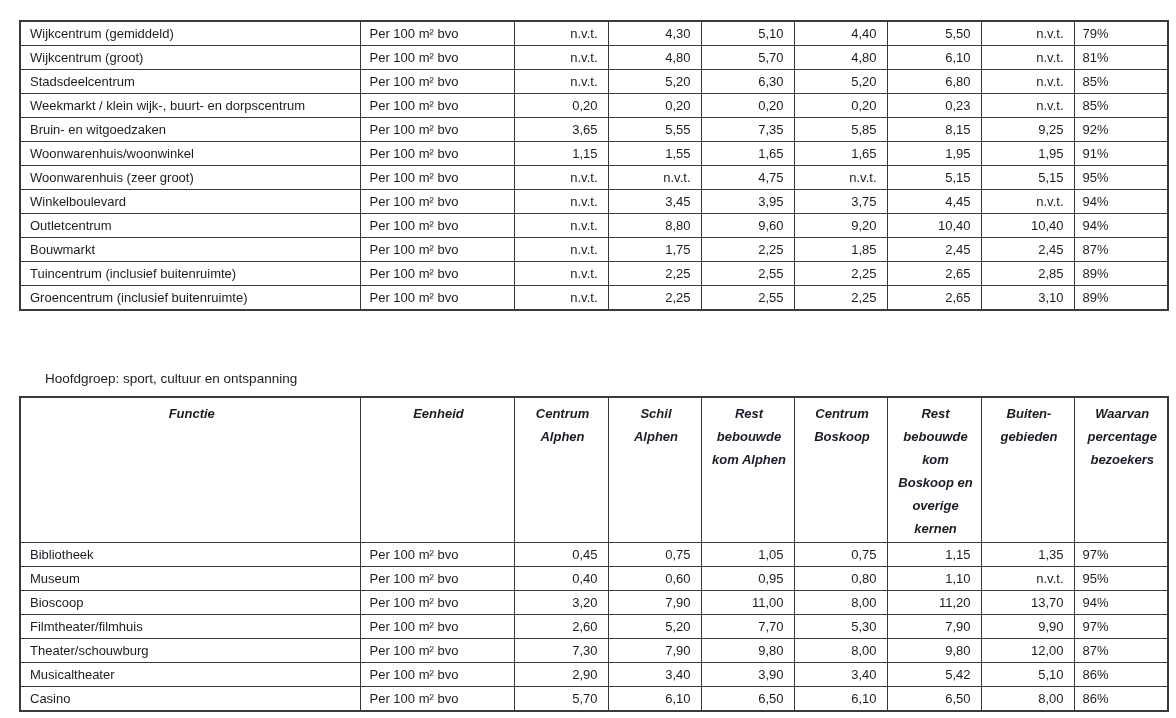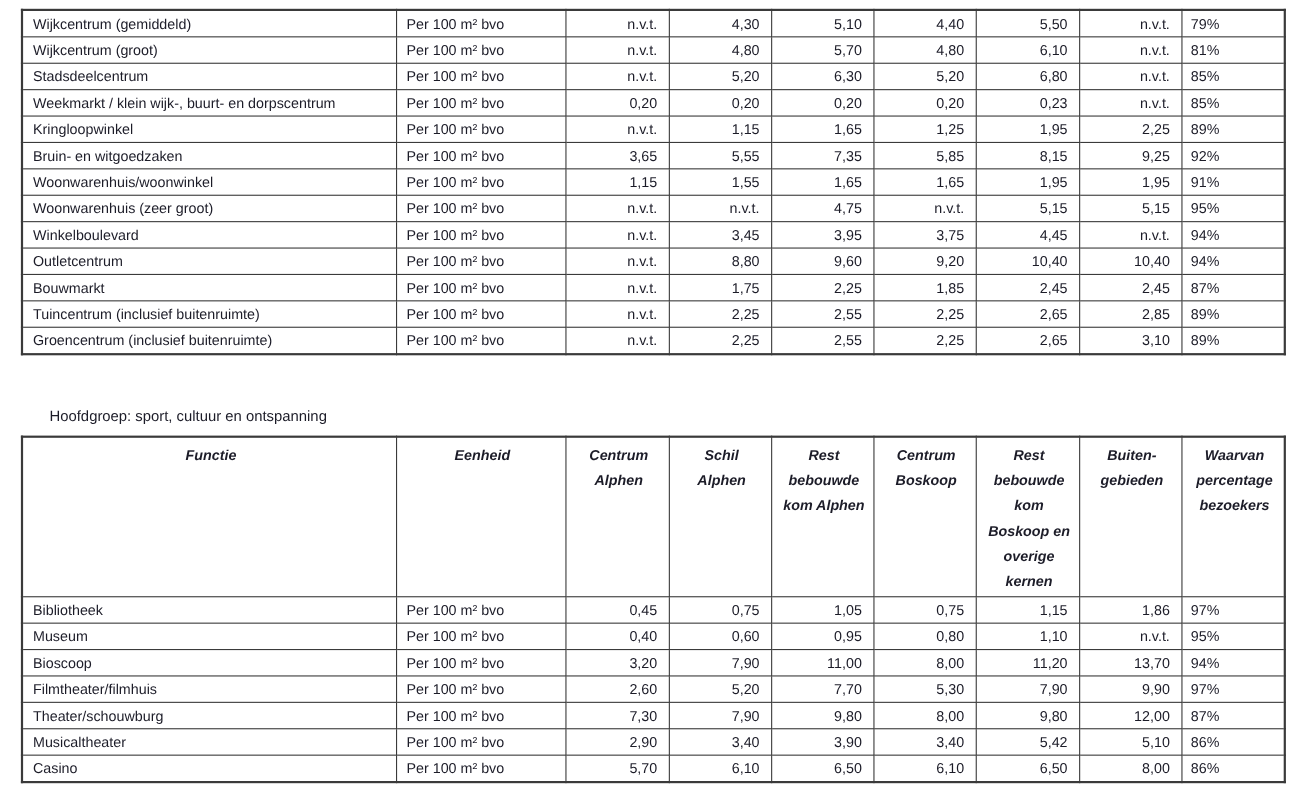--- a/index.html
+++ b/index.html
@@ -18,21 +18,21 @@
   }
   table.norm-table {
     border-collapse: collapse;
     table-layout: fixed;
     width: 1148px;
     position: absolute;
     left: 19px;
     background: #ffffff;
     border: 2px solid #3a3a3a;
   }
-  #table-1 { top: 8px; }
+  #table-1 { top: 20px; }
   #table-2 { top: 396px; }
   .norm-table td, .norm-table th {
     border: 1px solid #3a3a3a;
     font-size: 13px;
     overflow: hidden;
   }
   .norm-table td {
     height: 23px;
     padding: 0;
     line-height: 23px;
@@ -123,31 +123,20 @@
           <td class="c-unit">Per 100 m² bvo</td>
           <td class="c-num">0,20</td>
           <td class="c-num">0,20</td>
           <td class="c-num">0,20</td>
           <td class="c-num">0,20</td>
           <td class="c-num">0,23</td>
           <td class="c-num">n.v.t.</td>
           <td class="c-pct">85%</td>
         </tr>
 
-        <tr>
-          <td class="c-label">Kringloopwinkel</td>
-          <td class="c-unit">Per 100 m² bvo</td>
-          <td class="c-num">n.v.t.</td>
-          <td class="c-num">1,15</td>
-          <td class="c-num">1,65</td>
-          <td class="c-num">1,25</td>
-          <td class="c-num">1,95</td>
-          <td class="c-num">2,25</td>
-          <td class="c-pct">89%</td>
-        </tr>
 
         <tr>
           <td class="c-label">Bruin- en witgoedzaken</td>
           <td class="c-unit">Per 100 m² bvo</td>
           <td class="c-num">3,65</td>
           <td class="c-num">5,55</td>
           <td class="c-num">7,35</td>
           <td class="c-num">5,85</td>
           <td class="c-num">8,15</td>
           <td class="c-num">9,25</td>
@@ -284,21 +273,21 @@
     <tbody>
 
         <tr>
           <td class="c-label">Bibliotheek</td>
           <td class="c-unit">Per 100 m² bvo</td>
           <td class="c-num">0,45</td>
           <td class="c-num">0,75</td>
           <td class="c-num">1,05</td>
           <td class="c-num">0,75</td>
           <td class="c-num">1,15</td>
-          <td class="c-num">1,86</td>
+          <td class="c-num">1,35</td>
           <td class="c-pct">97%</td>
         </tr>
 
         <tr>
           <td class="c-label">Museum</td>
           <td class="c-unit">Per 100 m² bvo</td>
           <td class="c-num">0,40</td>
           <td class="c-num">0,60</td>
           <td class="c-num">0,95</td>
           <td class="c-num">0,80</td>

